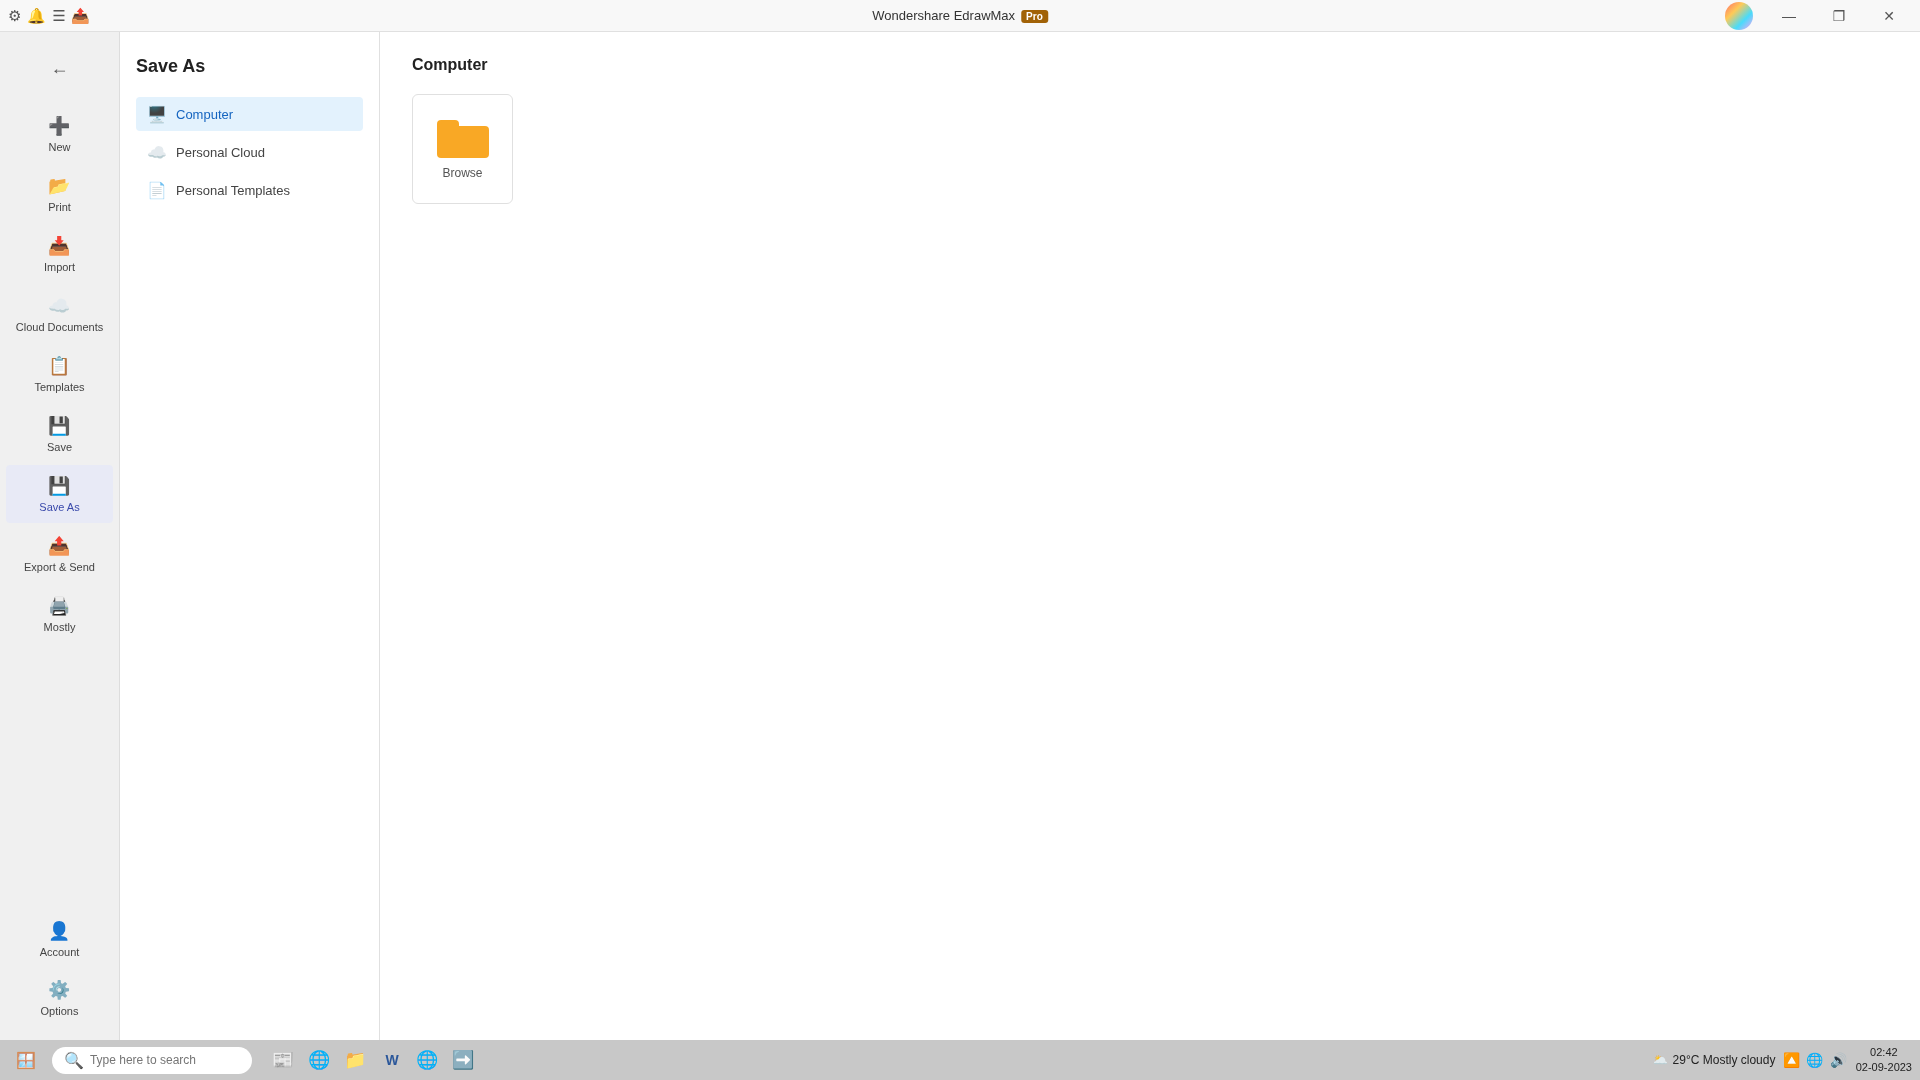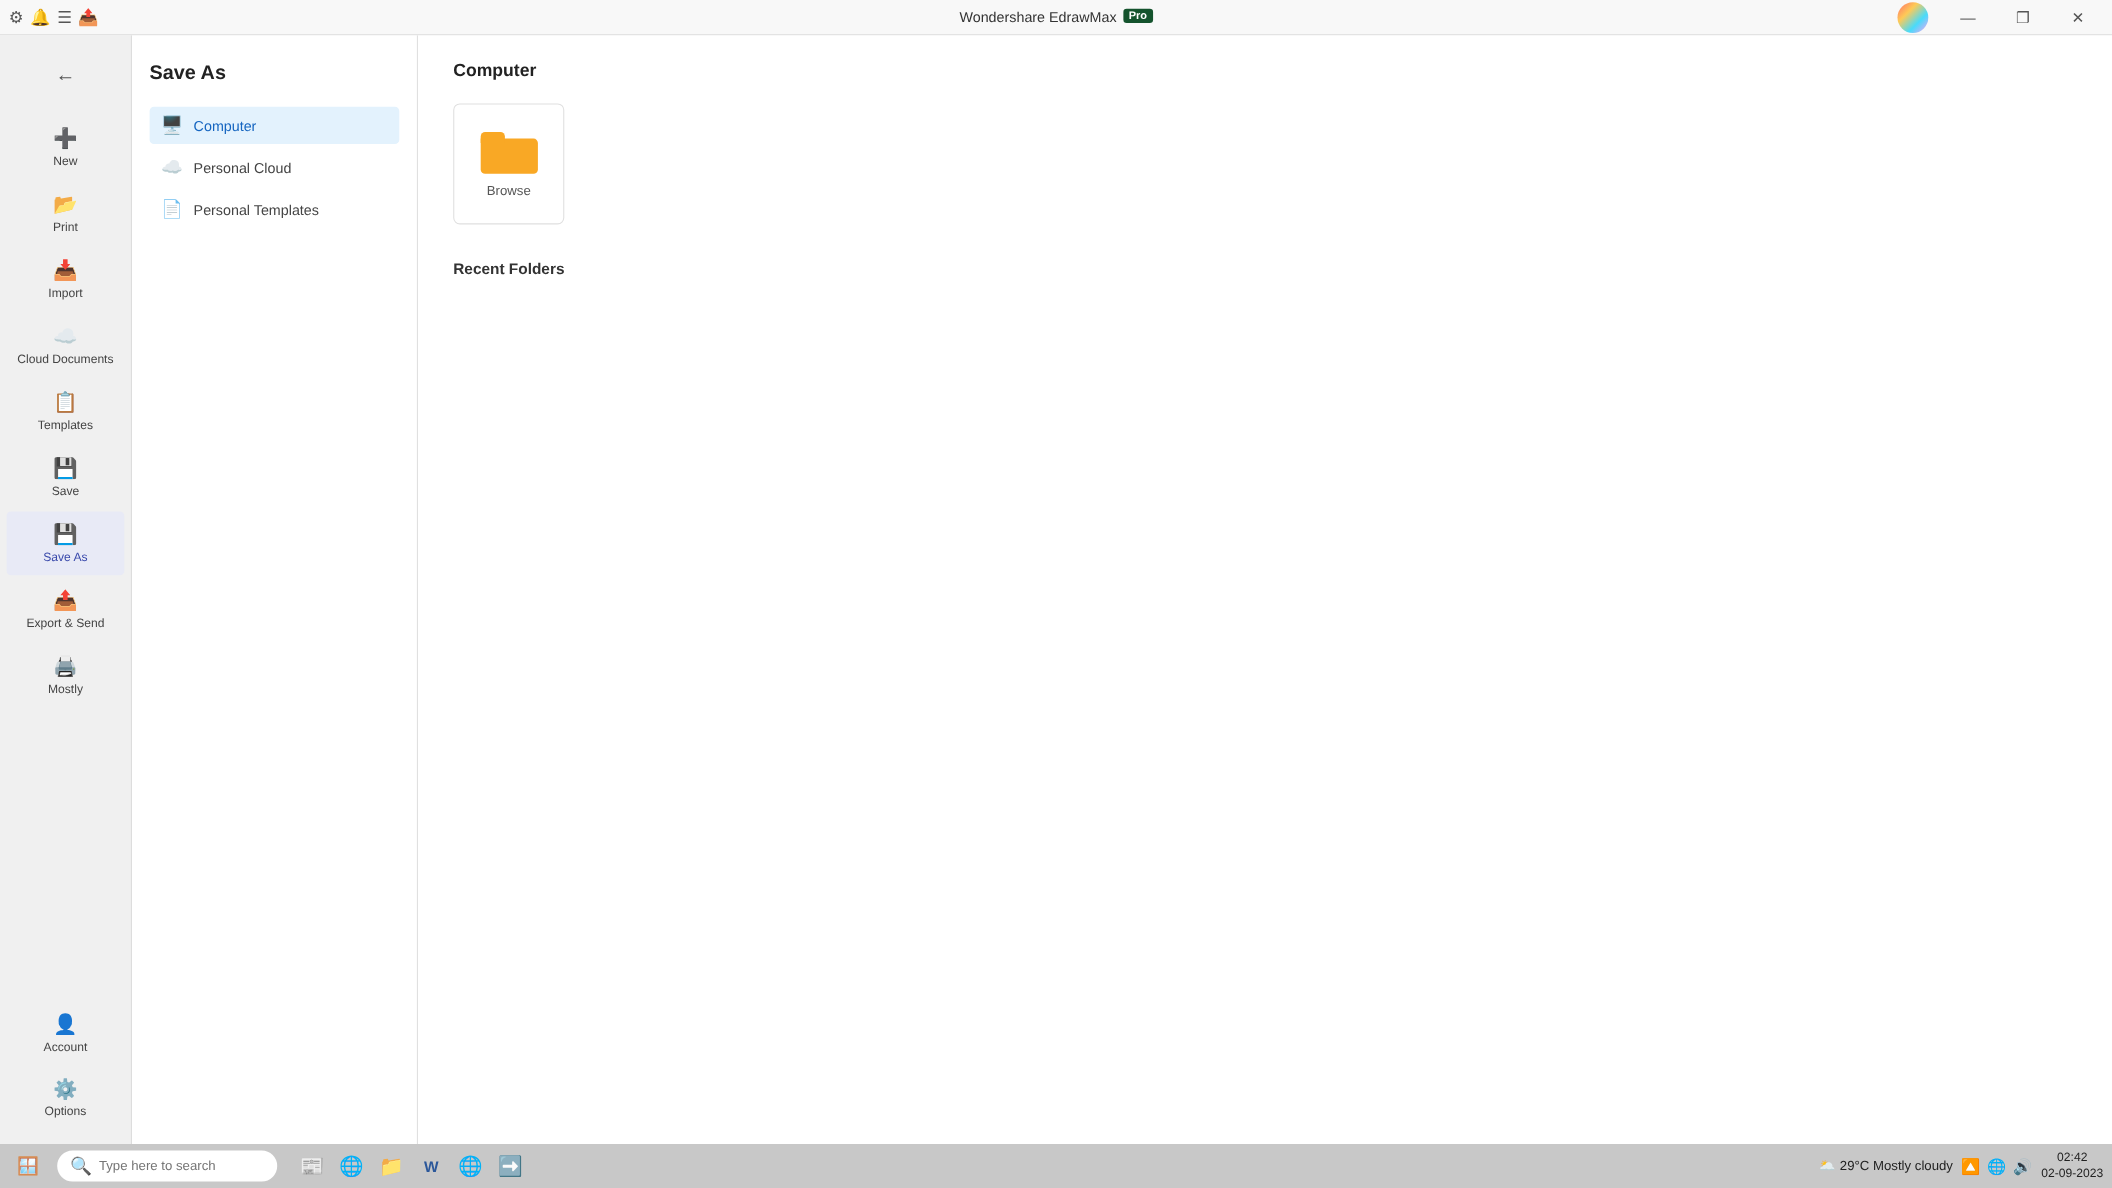--- a/index.html
+++ b/index.html
@@ -23,27 +23,27 @@
       justify-content: space-between;
       padding: 0 8px;
       border-bottom: 1px solid #e0e0e0;
       z-index: 100;
     }
     .title-bar-center {
       position: absolute;
       left: 50%;
       transform: translateX(-50%);
       display: flex;
-      align-items: flex-start;
+      align-items: flex-end;
       gap: 6px;
       font-size: 13px;
       color: #333;
     }
     .title-bar-pro {
-      background: #14532d;
+      background: #a16207;
       color: white;
       font-size: 10px;
       padding: 1px 5px;
       border-radius: 3px;
       font-weight: bold;
     }
     .title-bar-controls {
       display: flex;
       align-items: center;
       gap: 4px;
@@ -408,21 +408,20 @@
   </div>
 
   <div class="main-content">
     <h3>Computer</h3>
 
     <div class="browse-folder">
       <div class="folder-icon"></div>
       <span class="browse-label">Browse</span>
     </div>
 
-    <div class="recent-folders-title">Recent Folders</div>
   </div>
 
 </div>
 
 <div class="taskbar">
   <div class="taskbar-start">🪟</div>
 
   <div class="taskbar-search">
     <span>🔍</span>
     <input type="text" placeholder="Type here to search" style="">

